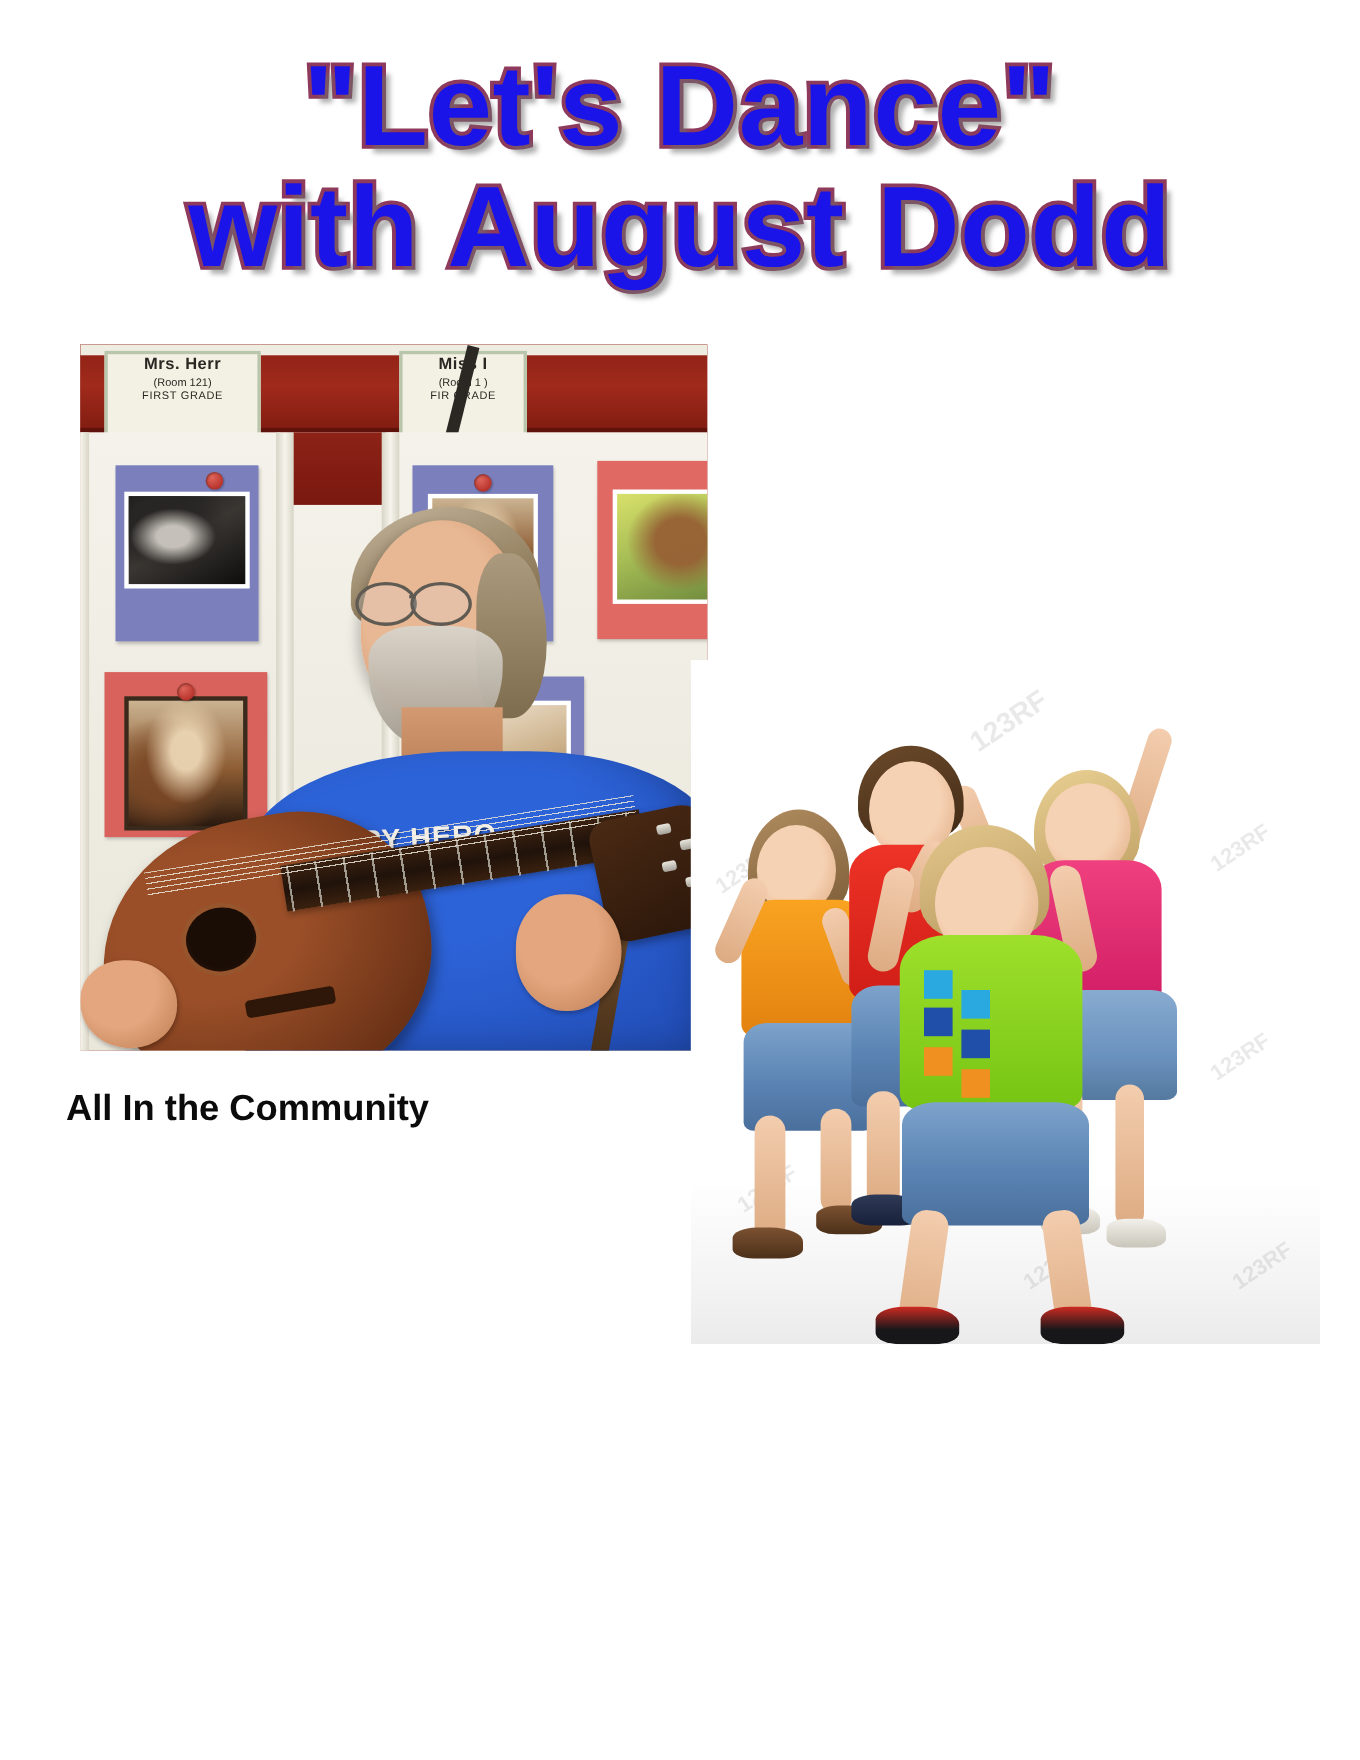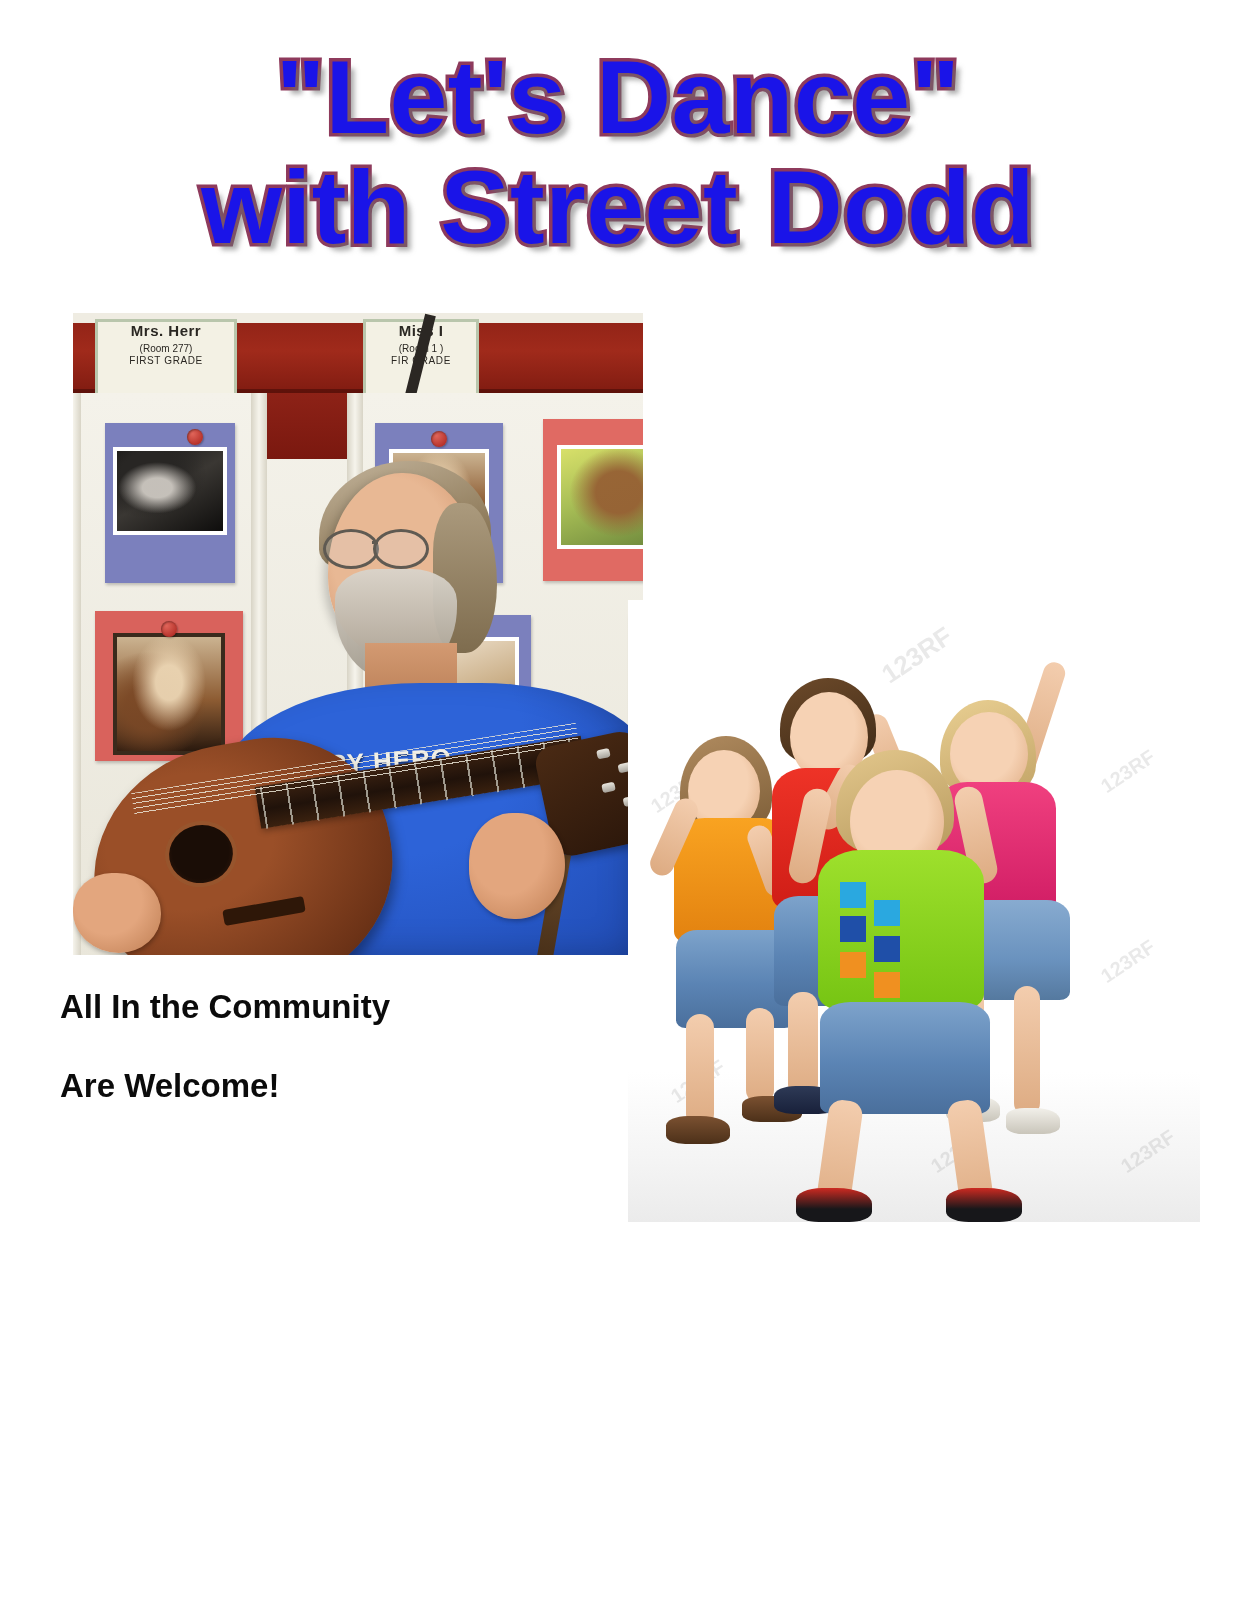--- a/index.html
+++ b/index.html
@@ -348,31 +348,31 @@
   }
   .footer-line-2 { margin-top: 12px; }
 </style>
 </head>
 <body>
 
 <div class="poster">
 
   <div class="title-block">
     <div class="title-line title-line-1">"Let's Dance"</div>
-    <div class="title-line title-line-2">with Street Dodd</div>
+    <div class="title-line title-line-2">with August Dodd</div>
   </div>
 
   <div class="photo-guitarist">
 
     <div class="gw-wallband"></div>
     <div class="gw-topwhite"></div>
 
     <div class="placard placard-1">
       <div class="pl-name">Mrs. Herr</div>
-      <div class="pl-room">(Room 277)</div>
+      <div class="pl-room">(Room 121)</div>
       <div class="pl-grade">FIRST GRADE</div>
     </div>
     <div class="placard placard-2">
       <div class="pl-name">Miss I</div>
       <div class="pl-room">(Room 1 )</div>
       <div class="pl-grade">FIR  GRADE</div>
     </div>
     <div class="pole-dark"></div>
 
     <div class="gw-board"></div>
@@ -517,17 +517,16 @@
       <div class="k-short denim" style="left:192px; top:402px; width:170px; height:112px;"></div>
       <div class="k-leg" style="left:194px; top:500px; width:34px; height:118px; transform:rotate(8deg);"></div>
       <div class="k-leg" style="left:326px; top:500px; width:34px; height:118px; transform:rotate(-8deg);"></div>
       <div class="sandal sandal-red" style="left:168px; top:588px; width:76px; height:34px;"></div>
       <div class="sandal sandal-red" style="left:318px; top:588px; width:76px; height:34px;"></div>
     </div>
   </div>
 
   <div class="msg-left">
     <div class="ln">All In the Community</div>
-    <div class="ln">Are Welcome!</div>
   </div>
 
 
 </div>
 
 </body></html>

